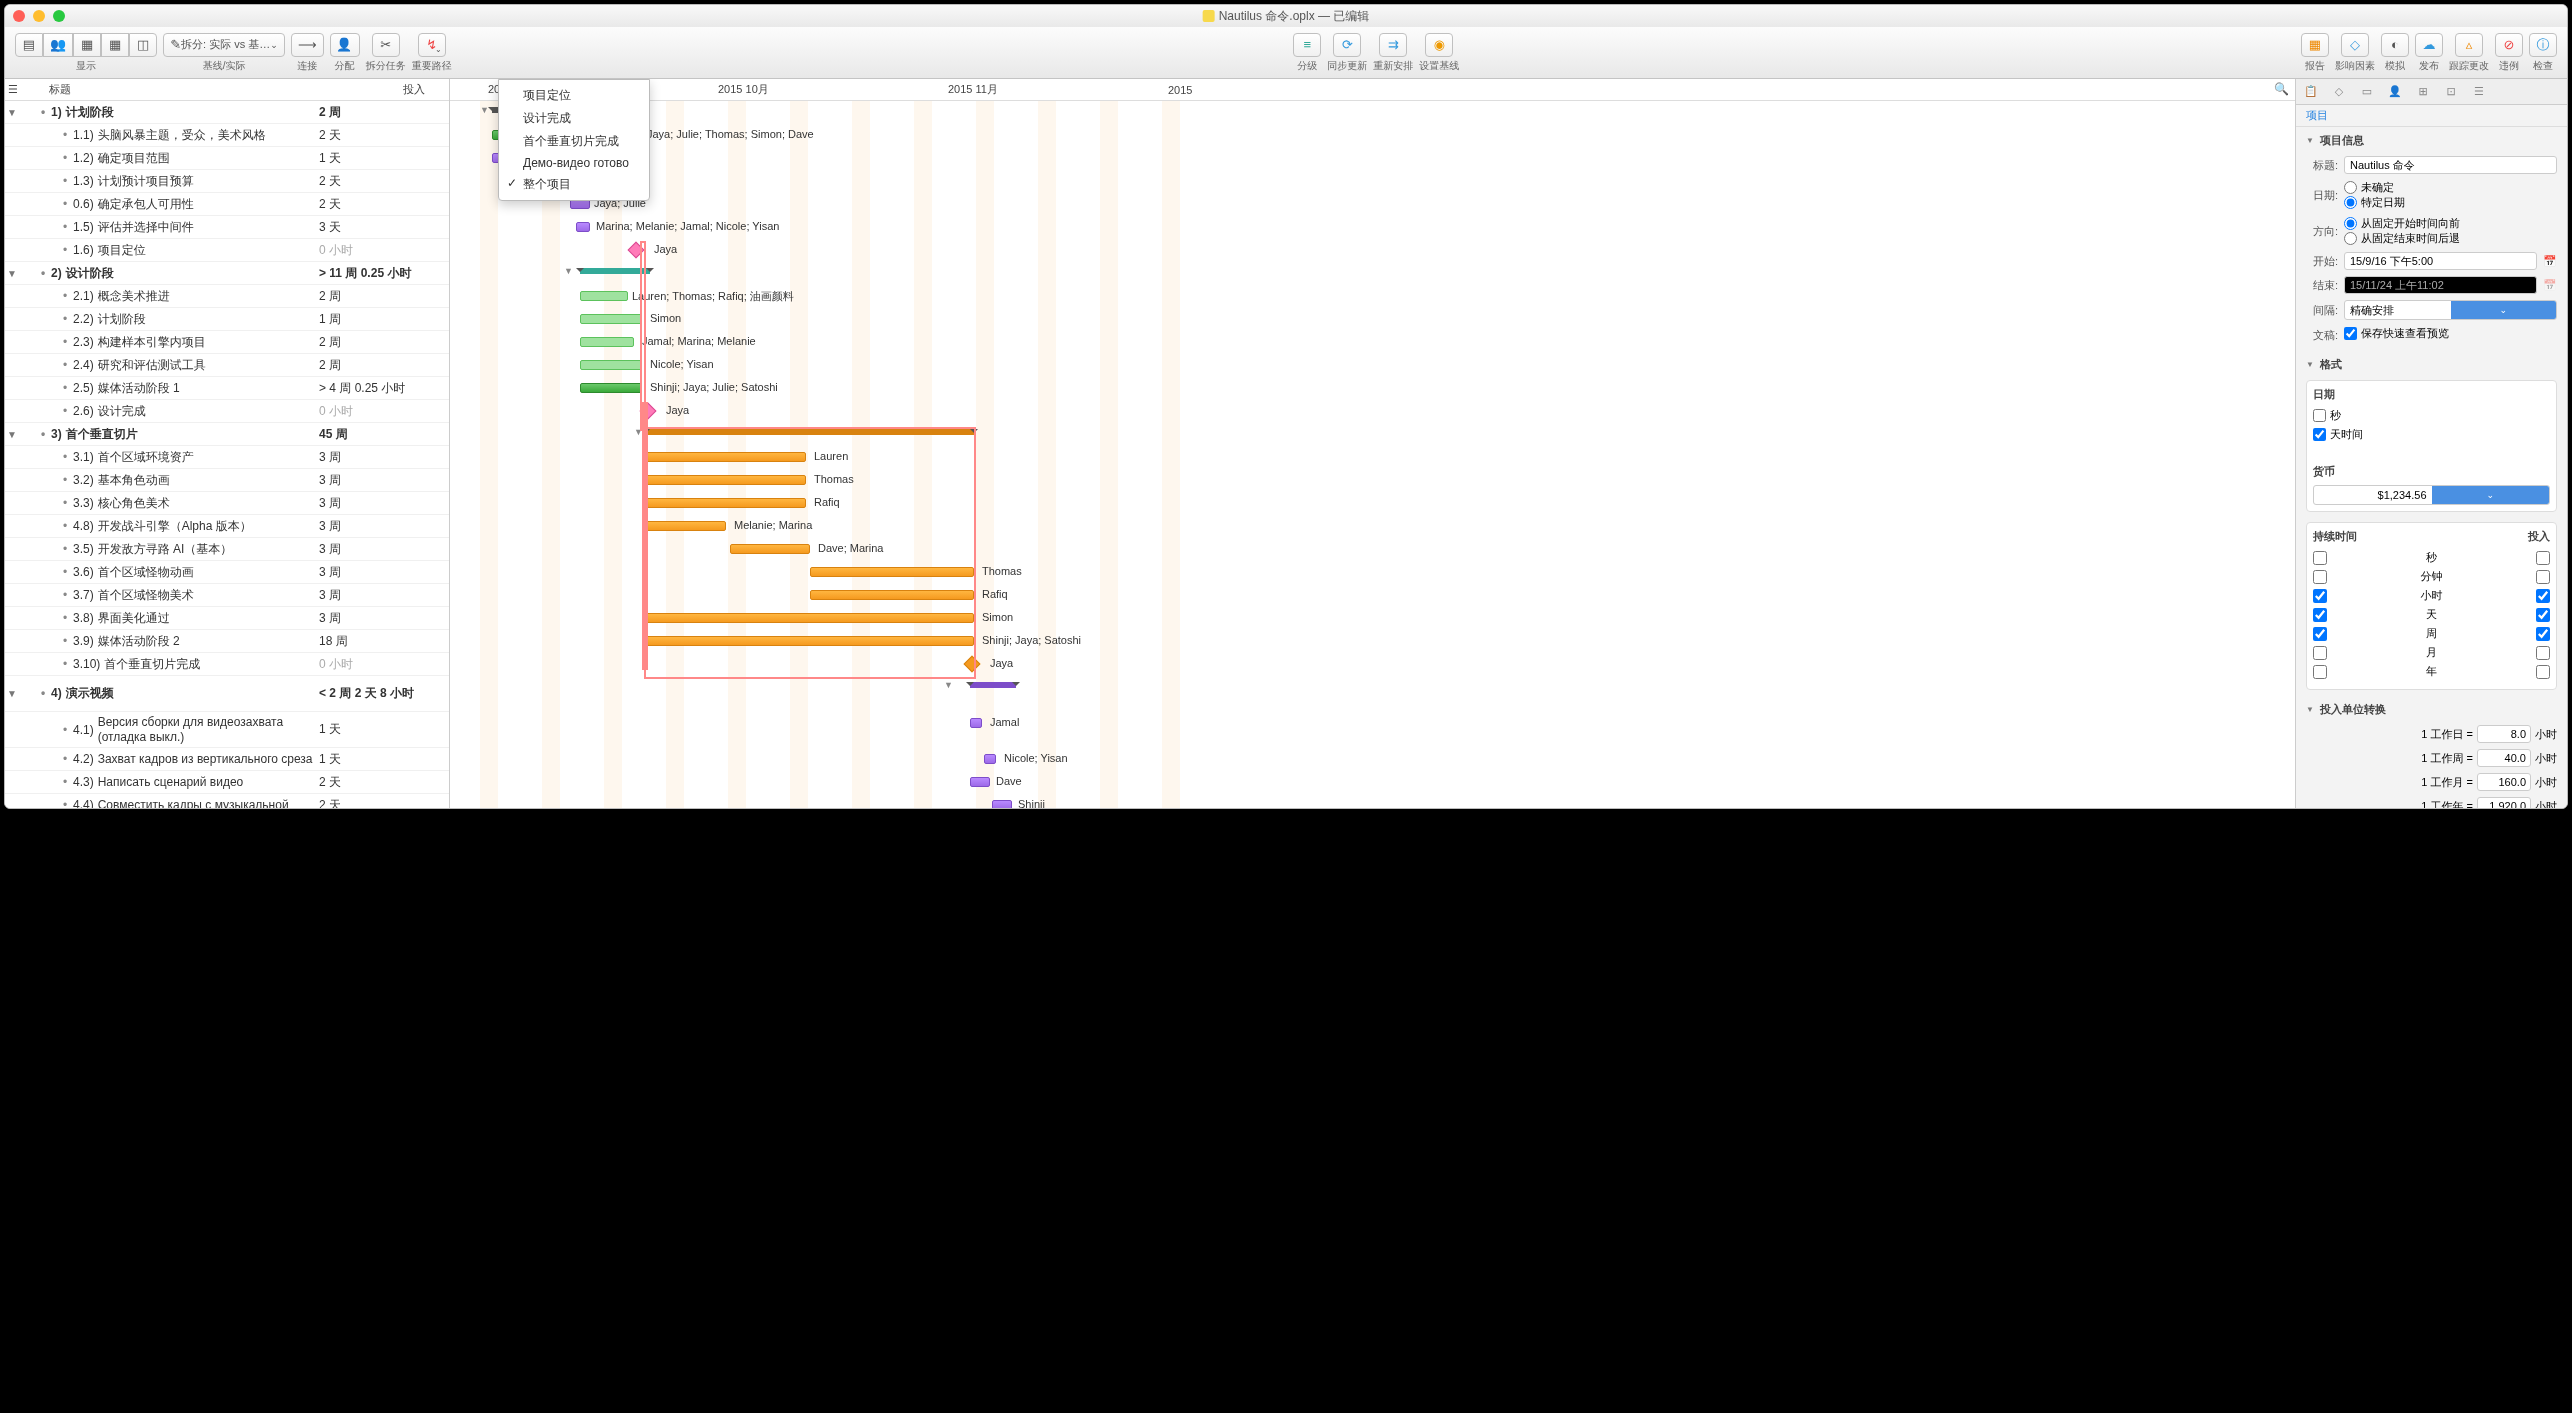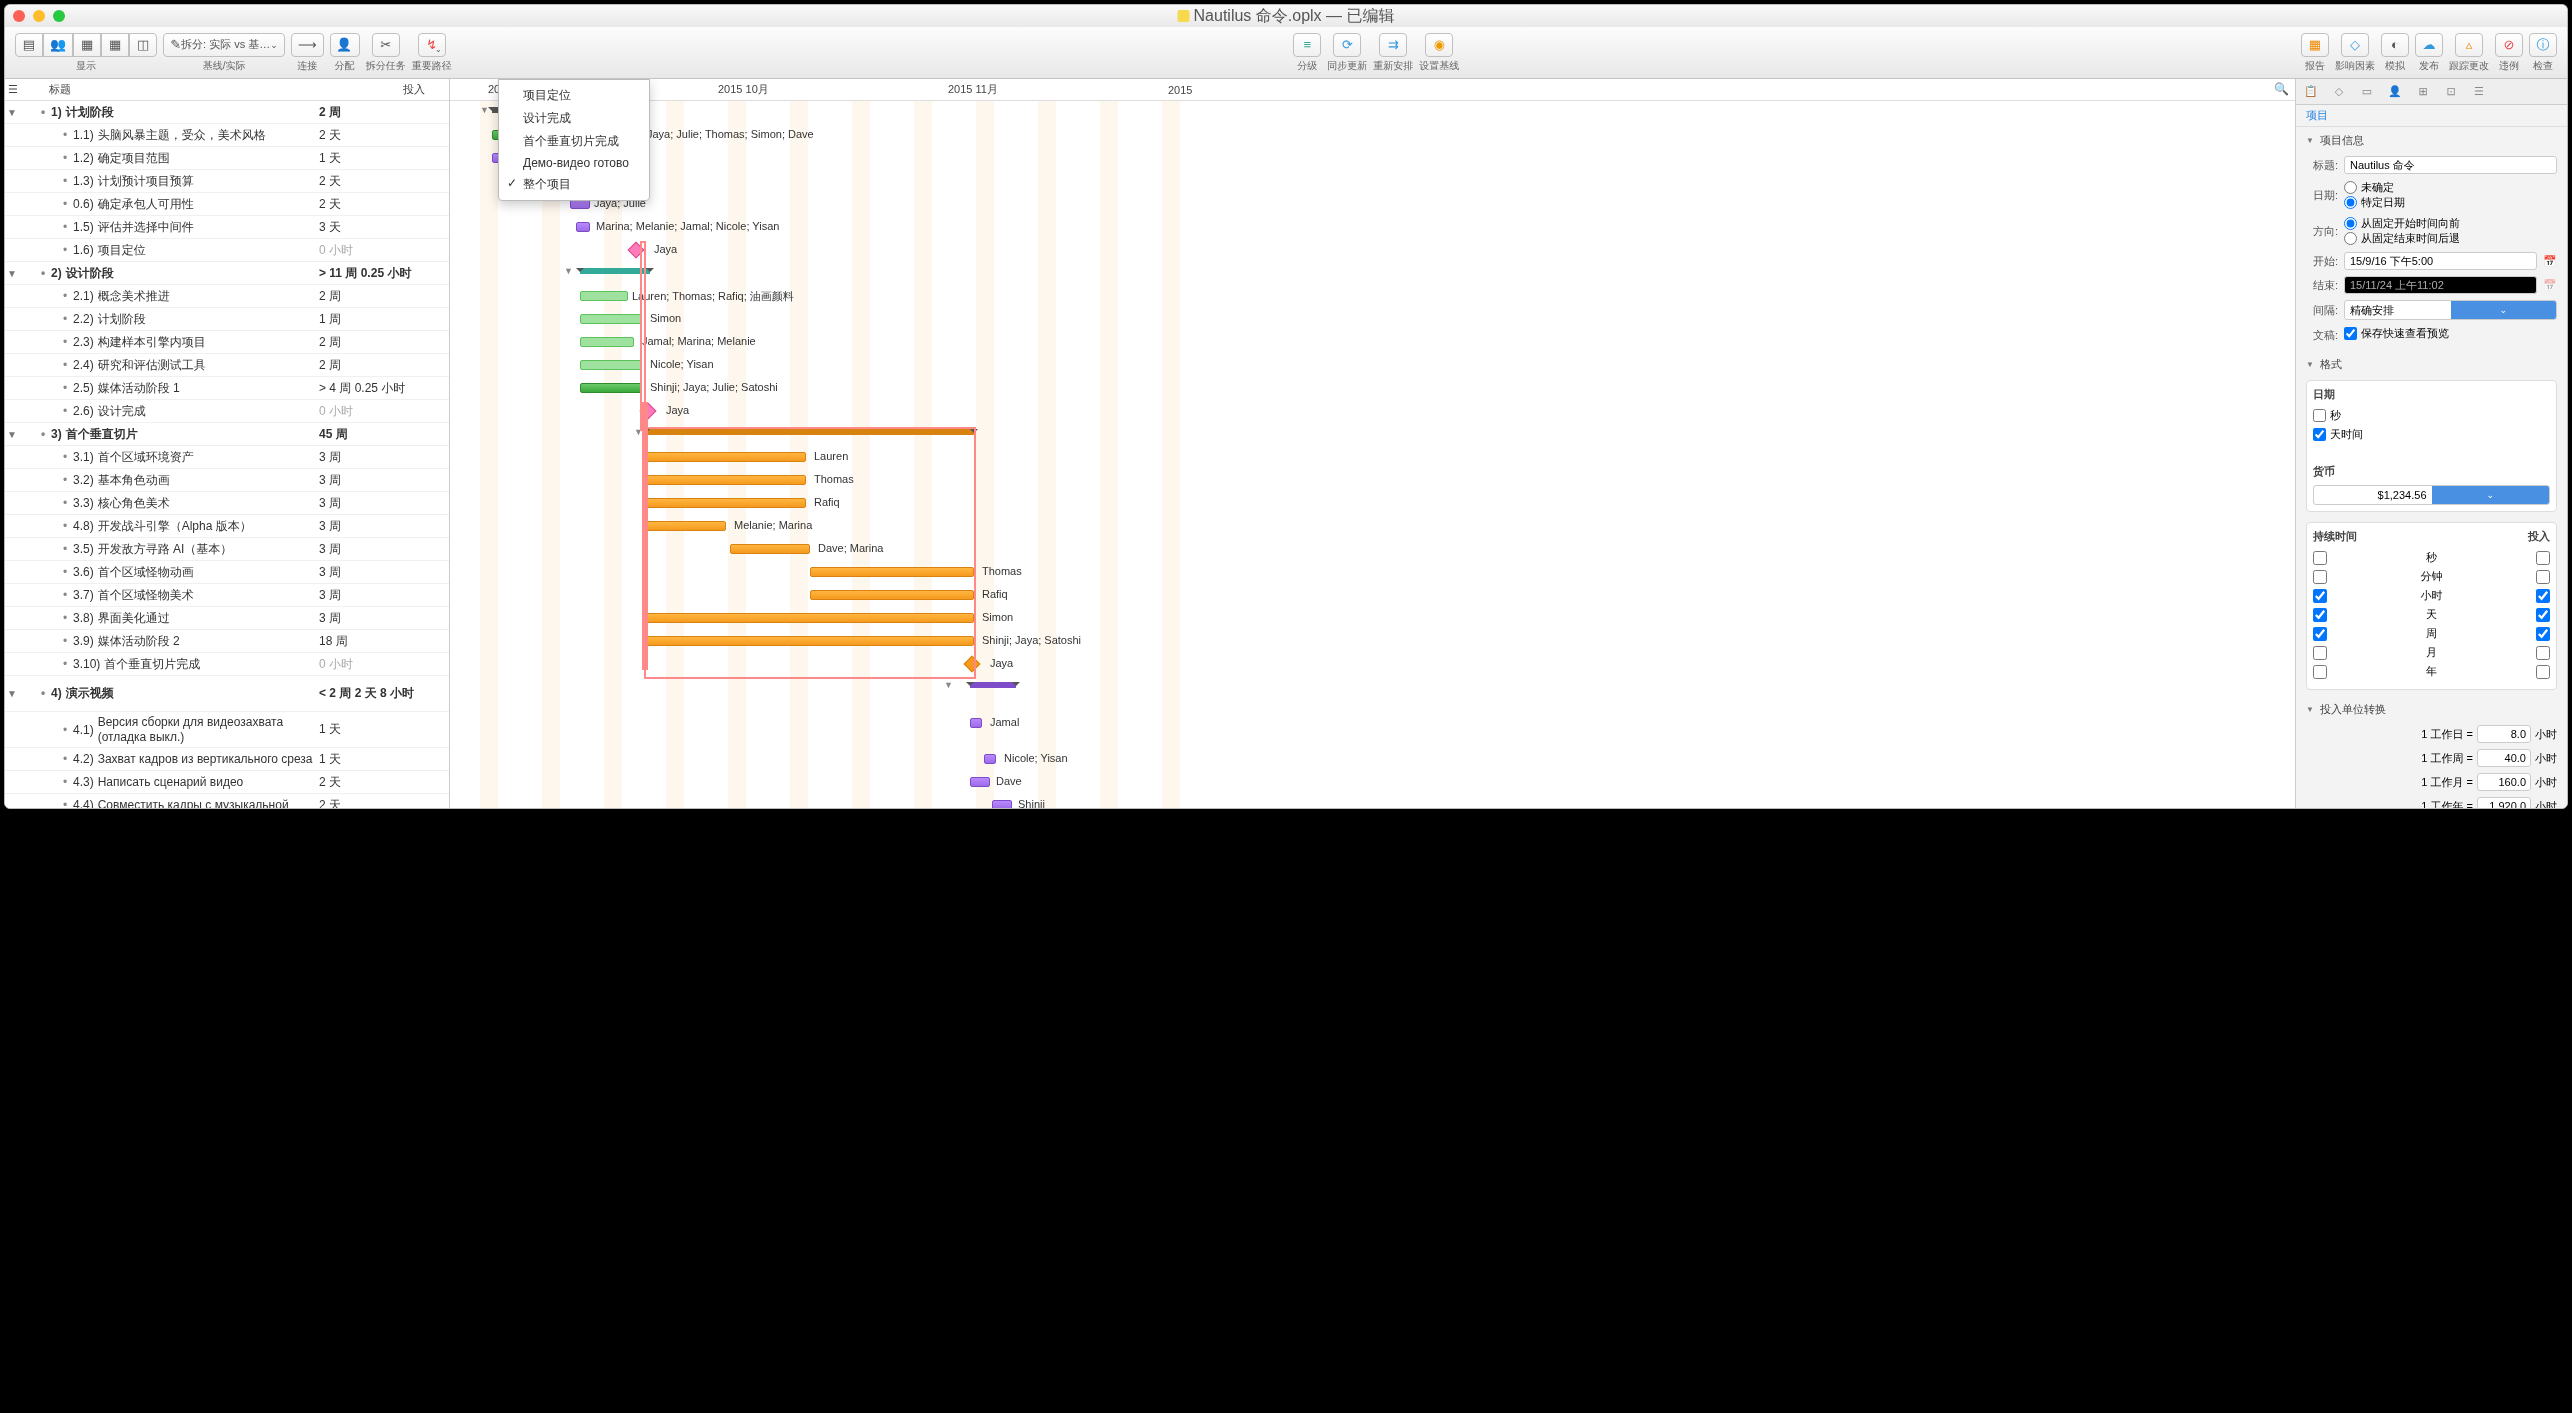--- a/index.html
+++ b/index.html
@@ -4,21 +4,21 @@
 <style>
 *{box-sizing:border-box;margin:0;padding:0;font-family:-apple-system,"Helvetica Neue",Arial,sans-serif;}
 body{background:#000;padding:4px;}
 .window{background:#f6f6f6;border-radius:6px;overflow:hidden;width:100%;height:805px;display:flex;flex-direction:column;position:relative;border:1px solid #bbb;}
 .titlebar{height:22px;background:linear-gradient(#f9f9f9,#e9e9e9);display:flex;align-items:center;padding:0 8px;position:relative;}
 .traffic{display:flex;gap:8px;}
 .dot{width:12px;height:12px;border-radius:50%;}
 .red{background:#ff5f57;}
 .yellow{background:#ffbd2e;}
 .green{background:#28c940;}
-.title{position:absolute;left:50%;transform:translateX(-50%);font-size:16px;color:#555;}
+.title{position:absolute;left:50%;transform:translateX(-50%);font-size:12px;color:#555;}
 .title .icon{display:inline-block;width:12px;height:12px;background:#f7d94c;border-radius:2px;margin-right:4px;vertical-align:middle;}
 .toolbar{height:52px;background:linear-gradient(#fcfcfc,#e8e8e8);border-bottom:1px solid #c4c4c4;display:flex;align-items:center;padding:0 10px;gap:6px;}
 .tbgroup{display:flex;flex-direction:column;align-items:center;gap:2px;}
 .tbbtns{display:flex;gap:0;}
 .tbbtn{height:24px;min-width:28px;background:linear-gradient(#fff,#f0f0f0);border:1px solid #c0c0c0;display:flex;align-items:center;justify-content:center;font-size:13px;color:#555;padding:0 6px;}
 .tbbtn:first-child{border-radius:4px 0 0 4px;}
 .tbbtn:last-child{border-radius:0 4px 4px 0;}
 .tbbtn.solo{border-radius:4px;}
 .tblabel{font-size:10px;color:#666;}
 .flexsp{flex:1;}
@@ -62,21 +62,21 @@
 .dropdown{position:absolute;left:0px;top:0px;background:#fff;border:1px solid #bbb;border-radius:0 0 4px 4px;box-shadow:0 4px 12px rgba(0,0,0,0.2);padding:4px 0;z-index:100;min-width:148px;}
 .dd-item{padding:3px 20px 3px 24px;font-size:12px;color:#333;position:relative;}
 .dd-item.checked:before{content:'✓';position:absolute;left:8px;}
 .inspector{width:272px;background:#f3f3f3;border-left:1px solid #ccc;display:flex;flex-direction:column;font-size:11px;}
 .insp-tabs{height:26px;background:#eee;border-bottom:1px solid #ccc;display:flex;align-items:center;padding:0 6px;gap:10px;}
 .insp-tab{width:18px;height:18px;display:flex;align-items:center;justify-content:center;color:#888;}
 .insp-tab.active{color:#2080e0;}
 .insp-label{padding:3px 10px;color:#2080e0;font-size:11px;border-bottom:1px solid #ddd;}
 .insp-body{padding:6px 10px;overflow:auto;flex:1;}
 .sect{margin-bottom:12px;}
-.sect-h{display:flex;align-items:center;font-weight:normal;color:#444;margin-bottom:8px;text-align:right;}
+.sect-h{display:flex;align-items:center;font-weight:bold;color:#444;margin-bottom:8px;text-align:right;}
 .sect-h:before{content:'▼';font-size:8px;margin-right:6px;color:#777;}
 .frow{display:flex;align-items:center;margin-bottom:6px;gap:6px;}
 .frow .lbl{width:32px;text-align:right;color:#555;}
 .frow input[type=text]{flex:1;border:1px solid #ccc;border-radius:3px;padding:2px 5px;font-size:11px;background:#fff;}
 .frow input[type=text]:disabled{background:#000000;color:#aaa;}
 .frow .radio{display:flex;align-items:center;gap:4px;}
 .frow .radio input{margin:0;}
 .select{flex:1;display:flex;align-items:center;border:1px solid #ccc;border-radius:3px;background:#fff;padding:0;height:20px;overflow:hidden;}
 .select span{flex:1;padding:0 5px;}
 .select .caret{width:16px;background:#4a90e2;color:#fff;text-align:center;height:100%;display:flex;align-items:center;justify-content:center;font-size:9px;}

